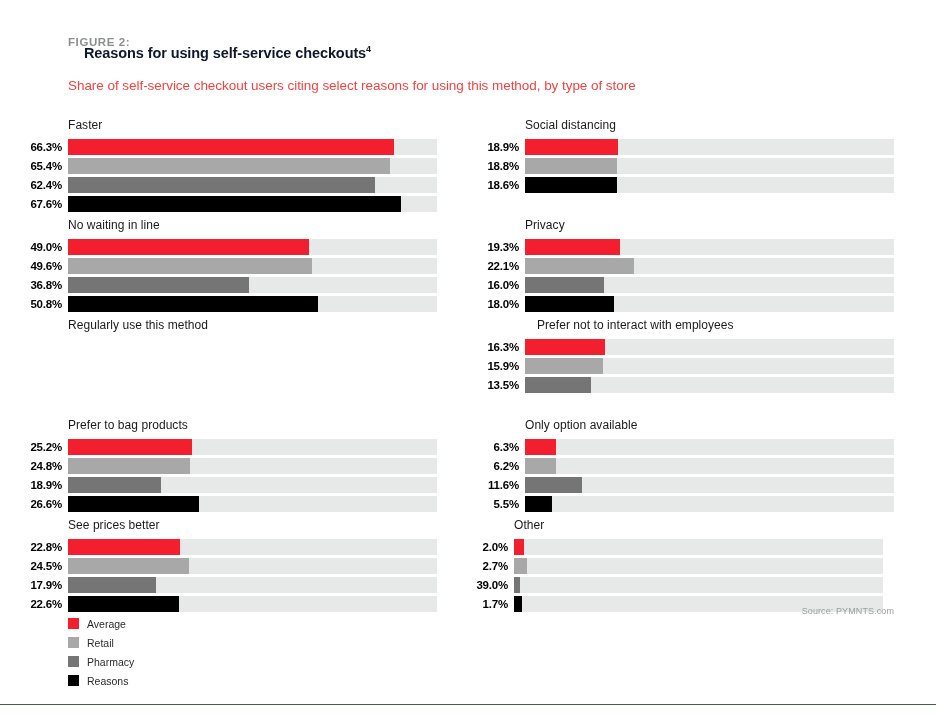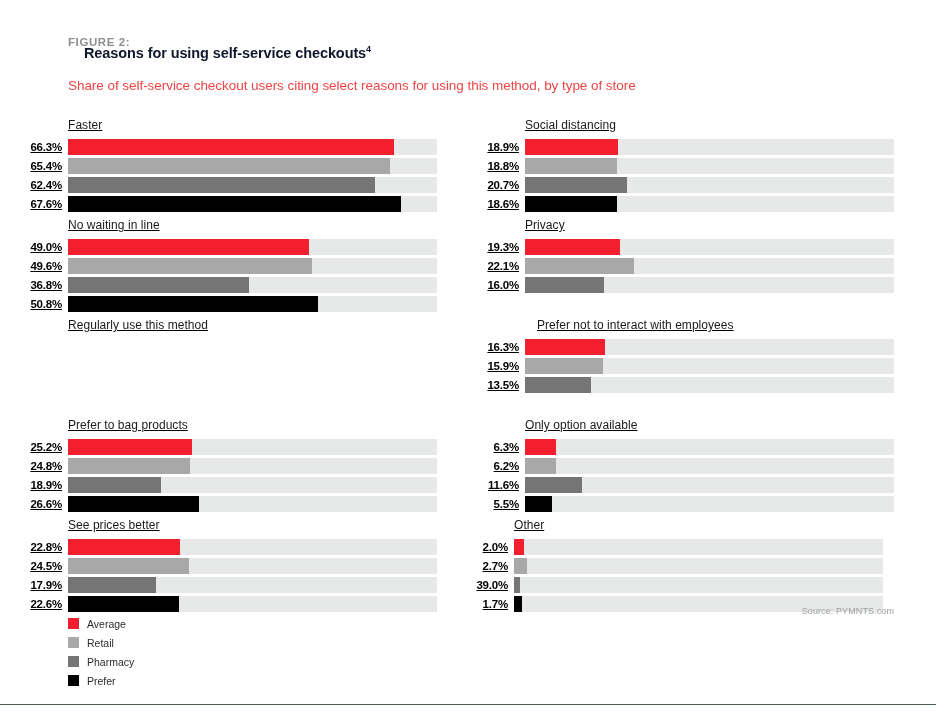--- a/index.html
+++ b/index.html
@@ -50,21 +50,20 @@
   }
 
   
   .panel-grid {
     position: absolute;
     left: 0; top: 118px;
     width: 936px;
   }
   .panel {
     position: absolute;
-    text-decoration: underline;
   }
   .panel-title {
     font-size: 12px;
     color: #1a1a1a;
     margin-bottom: 7px;
     white-space: nowrap;
     letter-spacing: 0.05px;
   }
   .rows { position: relative; }
   .row {
@@ -273,26 +272,20 @@
               <div class="bar" style="width: 92.988px; background: rgb(244, 31, 46);"></div>
             </div>
           </div>
           <div class="row">
             <div class="row-value">18.8%</div>
             <div class="track" style="width: 369px; background: rgb(231, 233, 233);">
               <div class="bar" style="width: 92.496px; background: rgb(168, 168, 168);"></div>
             </div>
           </div>
           <div class="row">
-            <div class="row-value">20.7%</div>
-            <div class="track" style="width: 369px; background: rgb(231, 233, 233);">
-              <div class="bar" style="width: 101.844px; background: rgb(117, 117, 117);"></div>
-            </div>
-          </div>
-          <div class="row">
             <div class="row-value">18.6%</div>
             <div class="track" style="width: 369px; background: rgb(231, 233, 233);">
               <div class="bar" style="width: 91.512px; background: rgb(0, 0, 0);"></div>
             </div>
           </div>
         </div>
       </div>
       <div class="panel" style="left: 479px; top: 100px;">
         <div class="panel-title" style="margin-left: 46px;">Privacy</div>
         <div class="rows">
@@ -305,20 +298,26 @@
           <div class="row">
             <div class="row-value">22.1%</div>
             <div class="track" style="width: 369px; background: rgb(231, 233, 233);">
               <div class="bar" style="width: 108.732px; background: rgb(168, 168, 168);"></div>
             </div>
           </div>
           <div class="row">
             <div class="row-value">16.0%</div>
             <div class="track" style="width: 369px; background: rgb(231, 233, 233);">
               <div class="bar" style="width: 78.72px; background: rgb(117, 117, 117);"></div>
+            </div>
+          </div>
+          <div class="row">
+            <div class="row-value">18.0%</div>
+            <div class="track" style="width: 369px; background: rgb(231, 233, 233);">
+              <div class="bar" style="width: 88.56px; background: rgb(0, 0, 0);"></div>
             </div>
           </div>
         </div>
       </div>
       <div class="panel" style="left: 479px; top: 200px;">
         <div class="panel-title" style="margin-left: 58px;">Prefer not to interact with employees</div>
         <div class="rows">
           <div class="row">
             <div class="row-value">16.3%</div>
             <div class="track" style="width: 369px; background: rgb(231, 233, 233);">
@@ -409,19 +408,19 @@
       <div class="legend-item">
         <span class="legend-swatch" style="background: rgb(168, 168, 168);"></span>
         <span class="legend-label">Retail</span>
       </div>
       <div class="legend-item">
         <span class="legend-swatch" style="background: rgb(117, 117, 117);"></span>
         <span class="legend-label">Pharmacy</span>
       </div>
       <div class="legend-item">
         <span class="legend-swatch" style="background: rgb(0, 0, 0);"></span>
-        <span class="legend-label">Prefer</span>
+        <span class="legend-label">Reasons</span>
       </div>
     </div>
 
   <div class="bottom-rule"></div>
 
 </div>
 
 </body></html>

